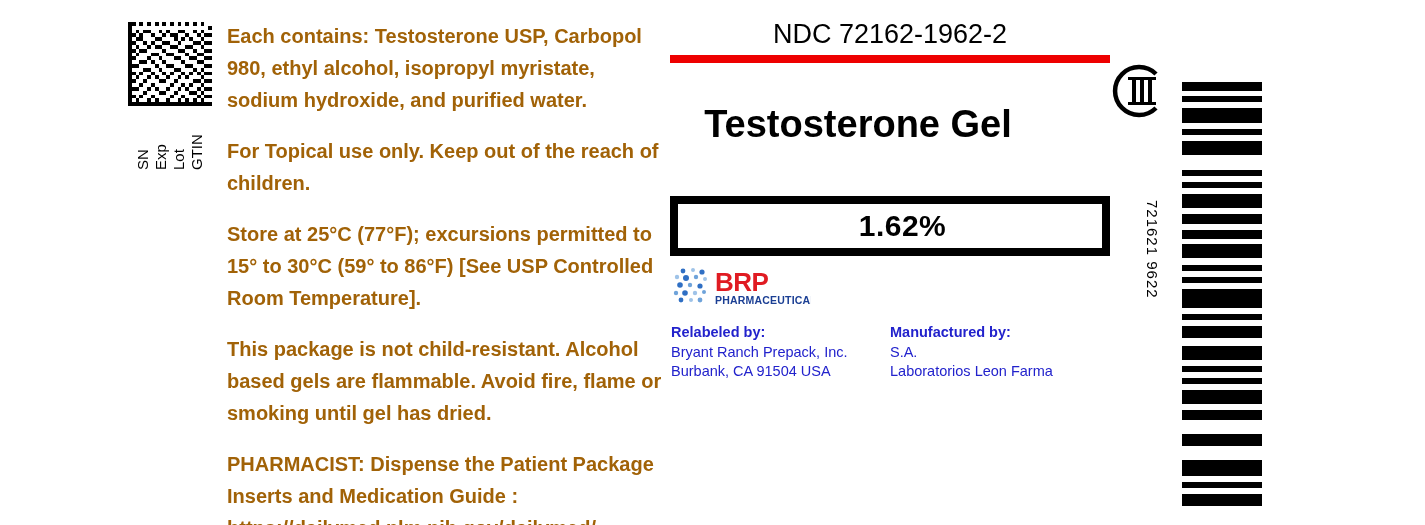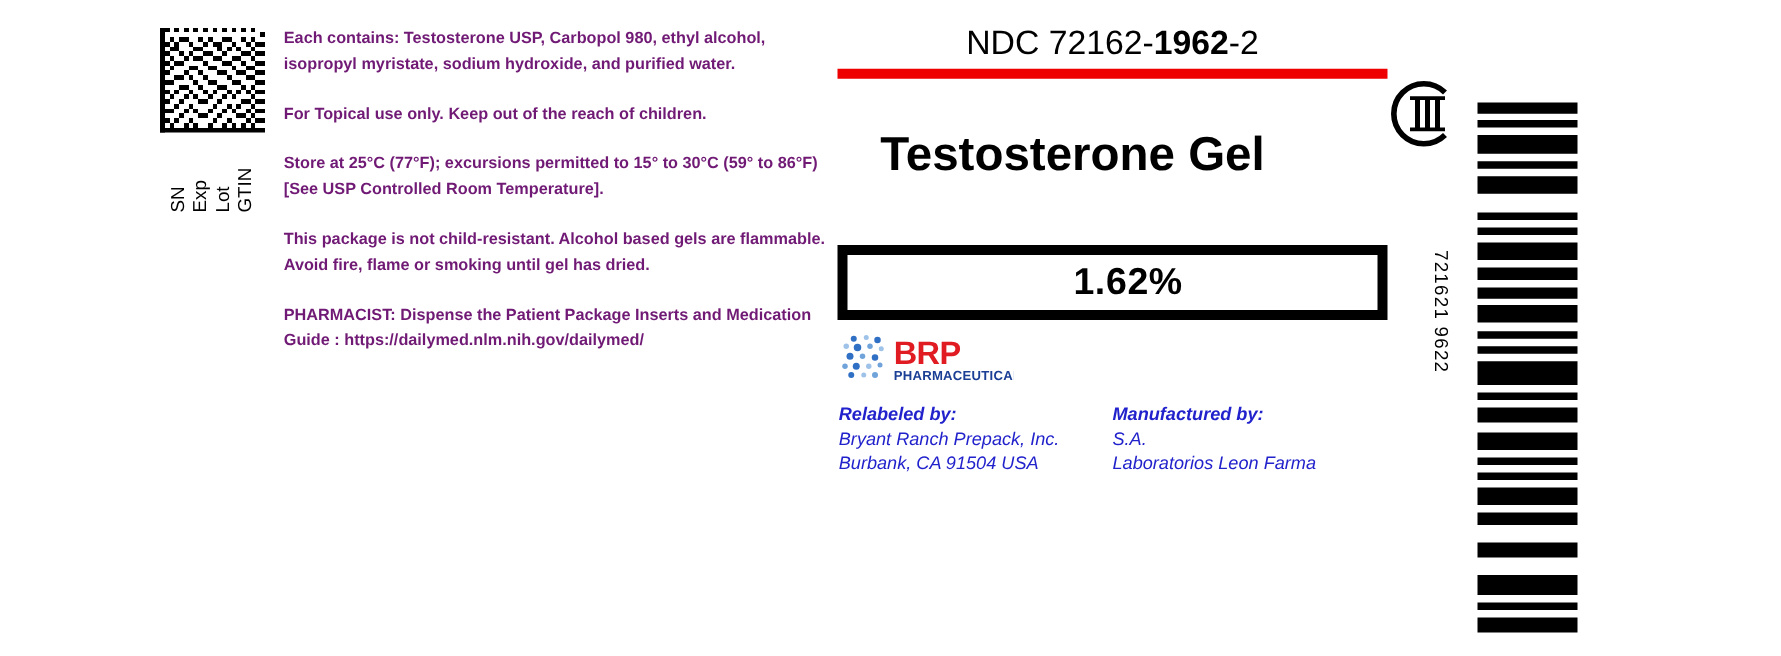--- a/index.html
+++ b/index.html
@@ -55,40 +55,40 @@
   .dm-caption.c3 { left: 22px; }
 
   
   #left-text {
     position: absolute;
     left: 227px;
     top: 20px;
     width: 440px;
   }
   .para {
-    font-size: 13px;
+    font-size: 20px;
     font-weight: bold;
     line-height: 1.60;
     margin: 0 0 19px 0;
-    color: #701a75;
+    color: #a16207;
   }
   .para:last-child { margin-bottom: 0; }
 
   
   #ndc-line {
     position: absolute;
     left: 668px;
     top: 20px;
     width: 444px;
     text-align: center;
     font-size: 27px;
     line-height: 1.05;
     white-space: nowrap;
   }
-  #ndc-line .bold { font-weight: bold; }
+  #ndc-line .bold { font-weight: normal; }
   #red-rule {
     position: absolute;
     left: 670px;
     top: 55px;
     width: 440px;
     height: 8px;
     background: #ee0000;
   }
   #ciii {
     position: absolute;
@@ -154,21 +154,20 @@
     font-weight: bold;
     line-height: 1.25;
   }
 
   
   .attrib {
     position: absolute;
     font-size: 14.5px;
     line-height: 1.36;
     color: #2222cc;
-    font-style: italic;
   }
   .attrib .hd { font-weight: bold; display: block; }
   .attrib .ln { display: block; }
   #relabeled-by {
     left: 671px;
     top: 323px;
     width: 230px;
     text-align: left;
   }
   #manufactured-by {

